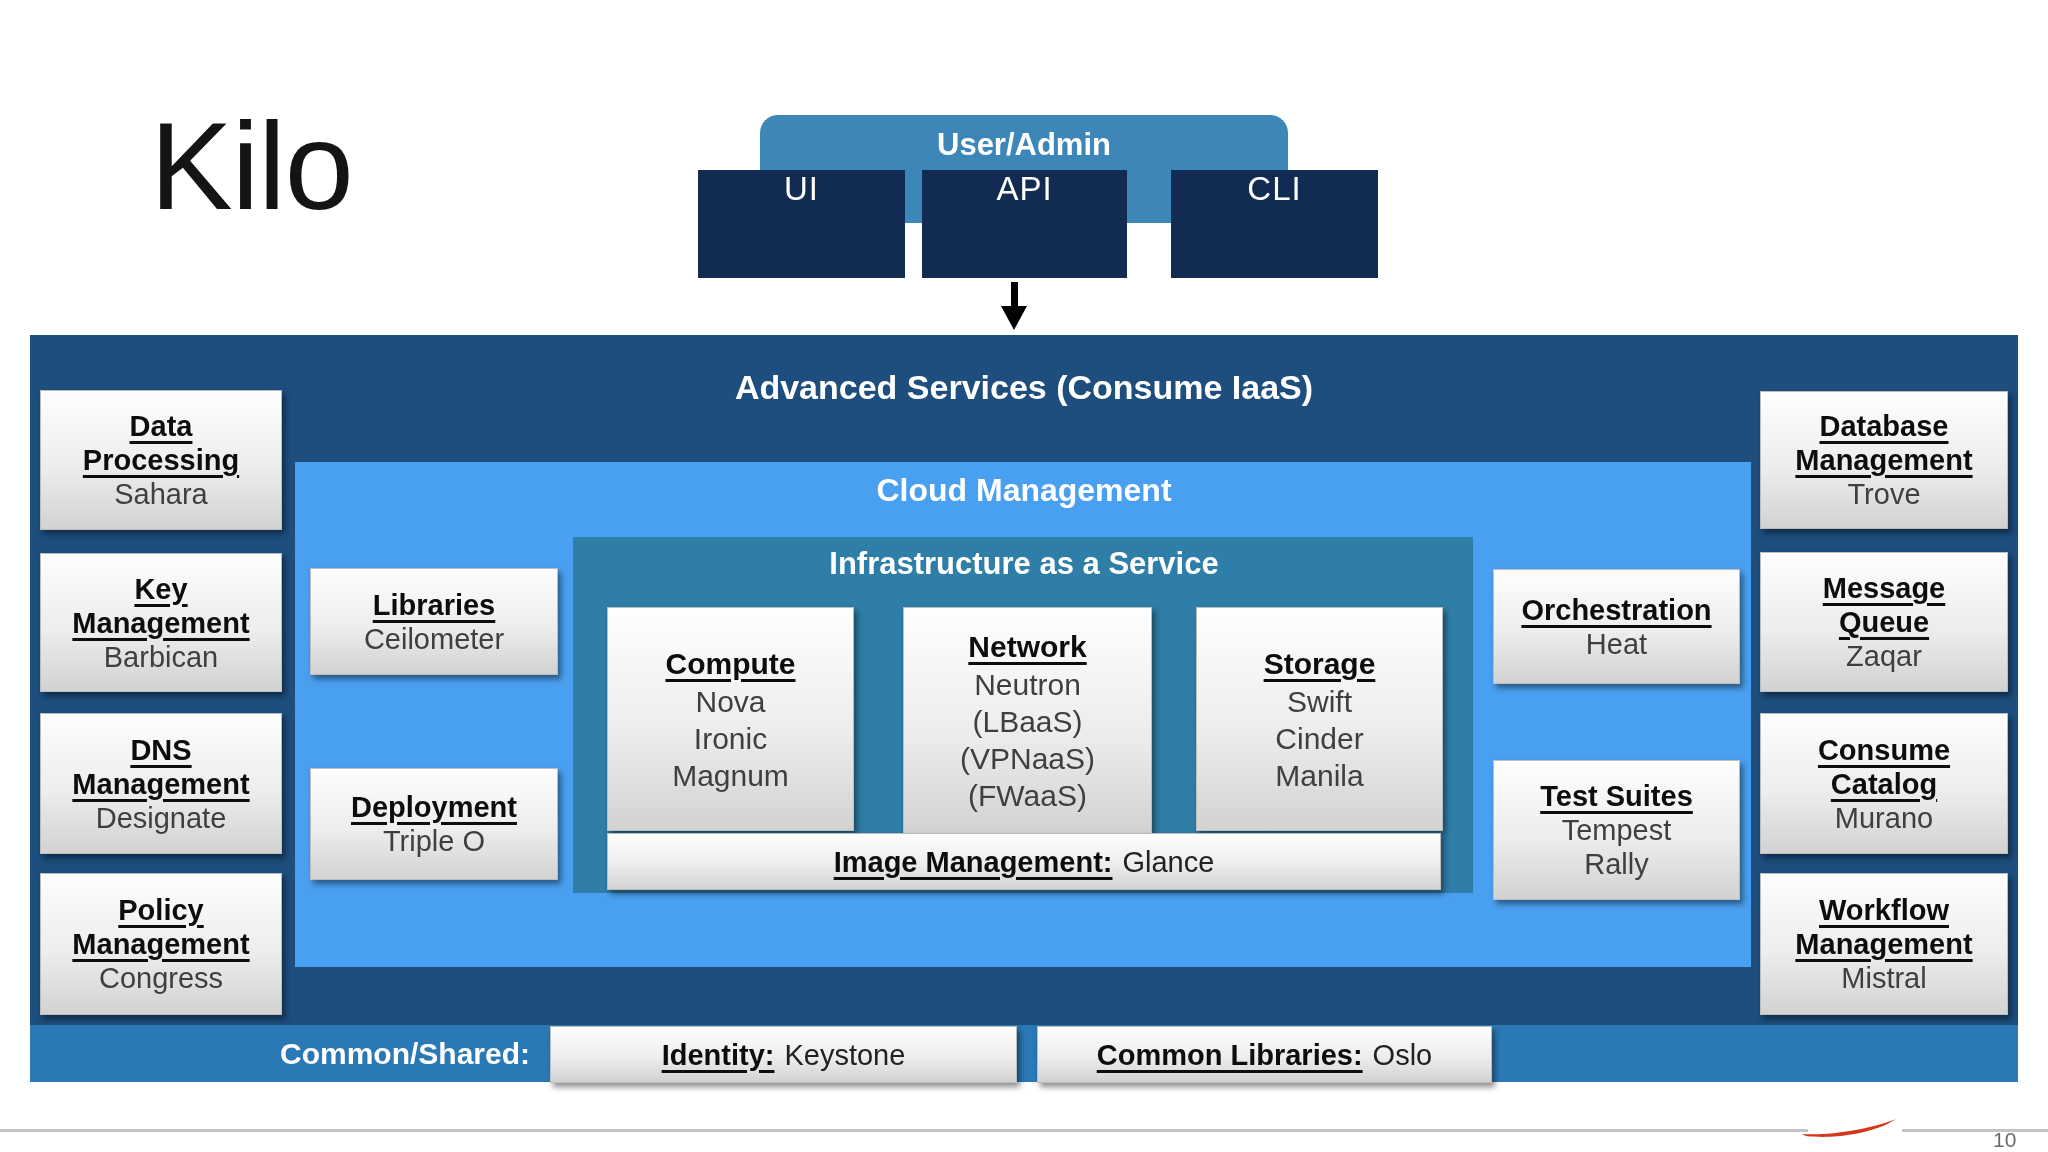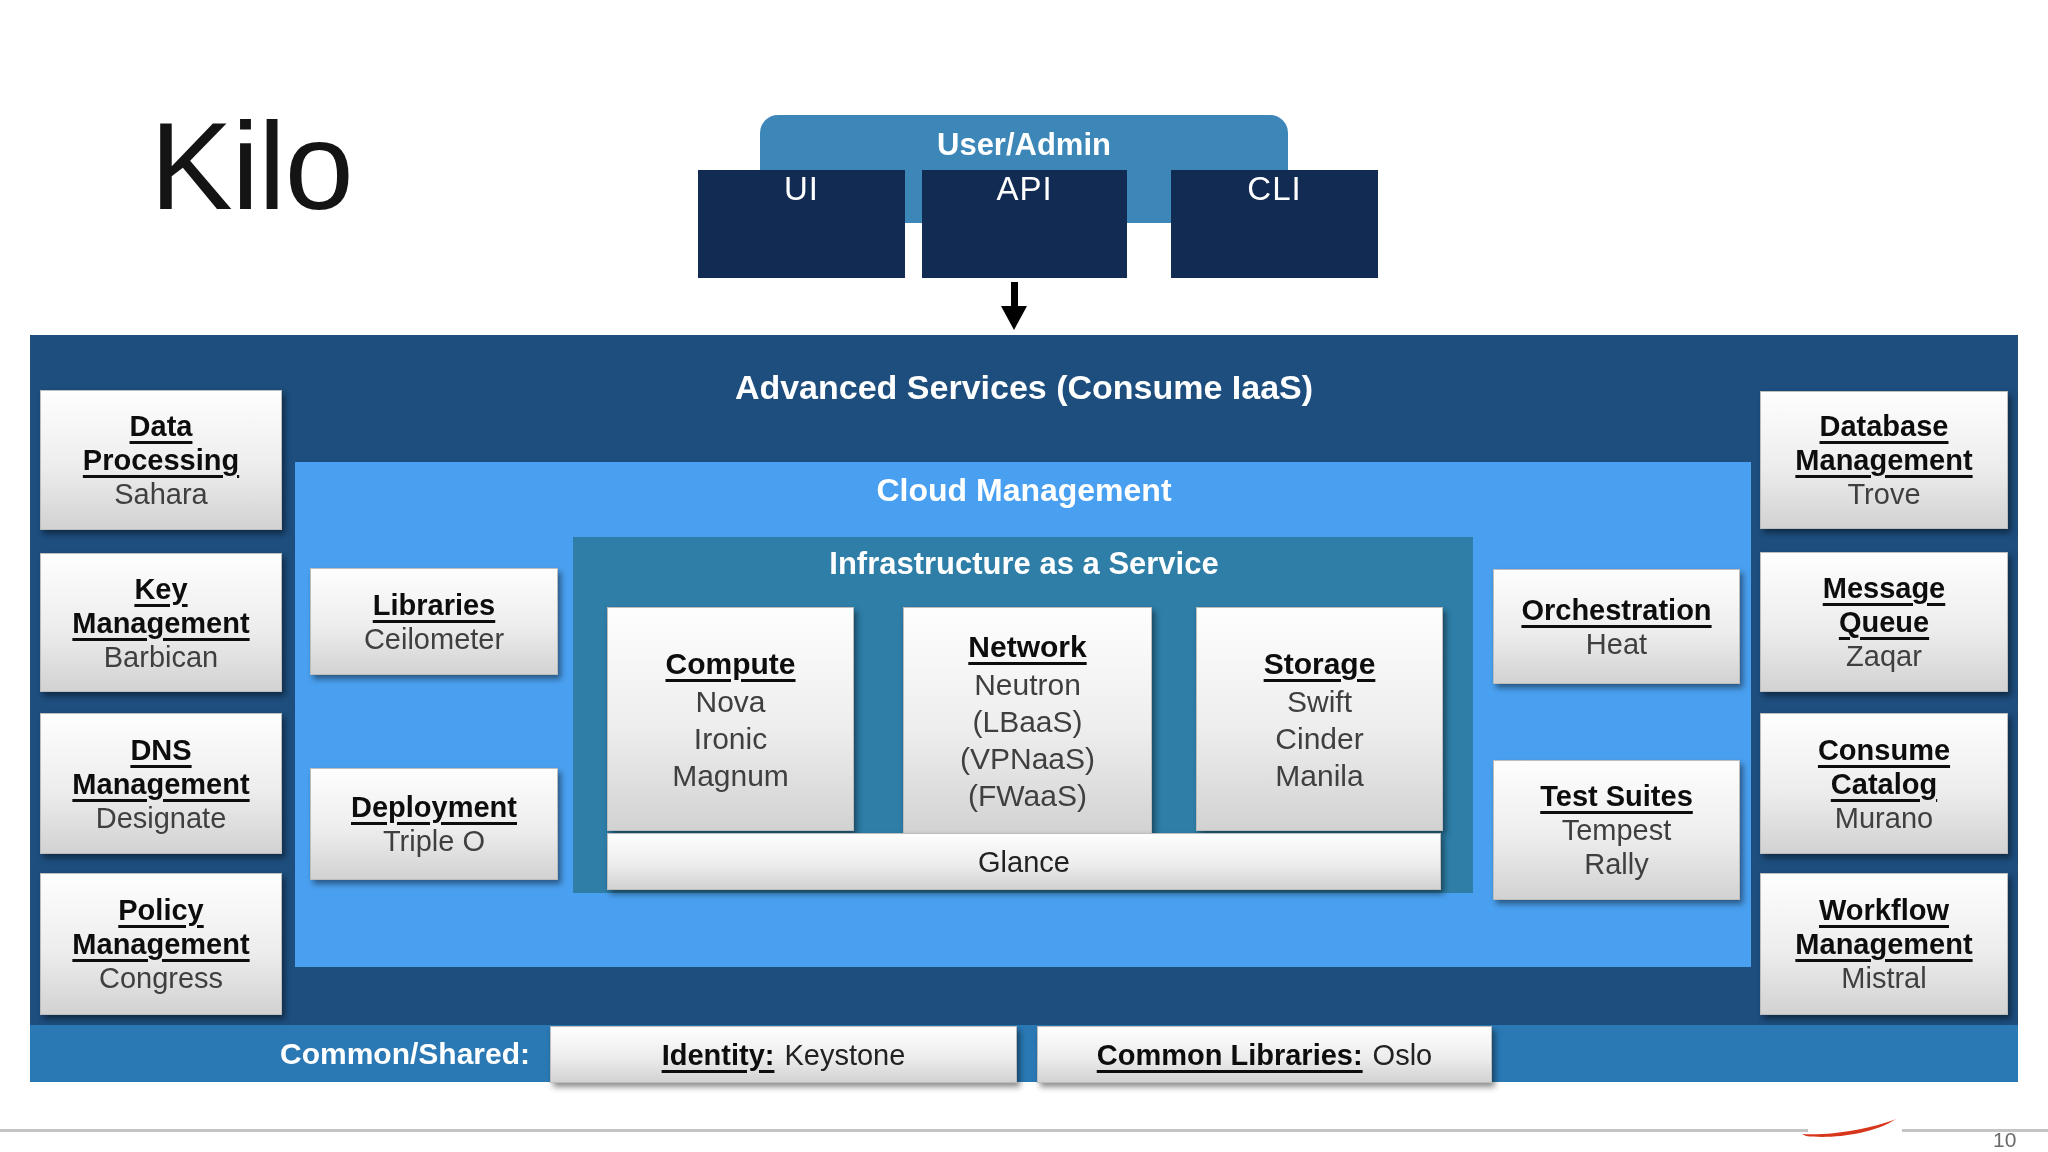--- a/index.html
+++ b/index.html
@@ -109,20 +109,21 @@
   <div class="gs">(VPNaaS)</div>
   <div class="gs">(FWaaS)</div>
 </div>
 <div class="gbox iaas-col" style="left:1196px;top:607px;width:245px;height:222px;">
   <div class="gh u">Storage</div>
   <div class="gs">Swift</div>
   <div class="gs">Cinder</div>
   <div class="gs">Manila</div>
 </div>
 <div class="gbox wide-row" style="left:607px;top:833px;width:832px;height:55px;">
+  <span class="gh u">Image Management:</span>
   <span class="gs">Glance</span>
 </div>
 
 <div class="gbox" style="left:310px;top:568px;width:246px;height:105px;">
   <div class="gh u">Libraries</div>
   <div class="gs">Ceilometer</div>
 </div>
 <div class="gbox" style="left:310px;top:768px;width:246px;height:110px;align-items:center;">
   <div class="gh u">Deployment</div>
   <div class="gs">Triple O</div>

